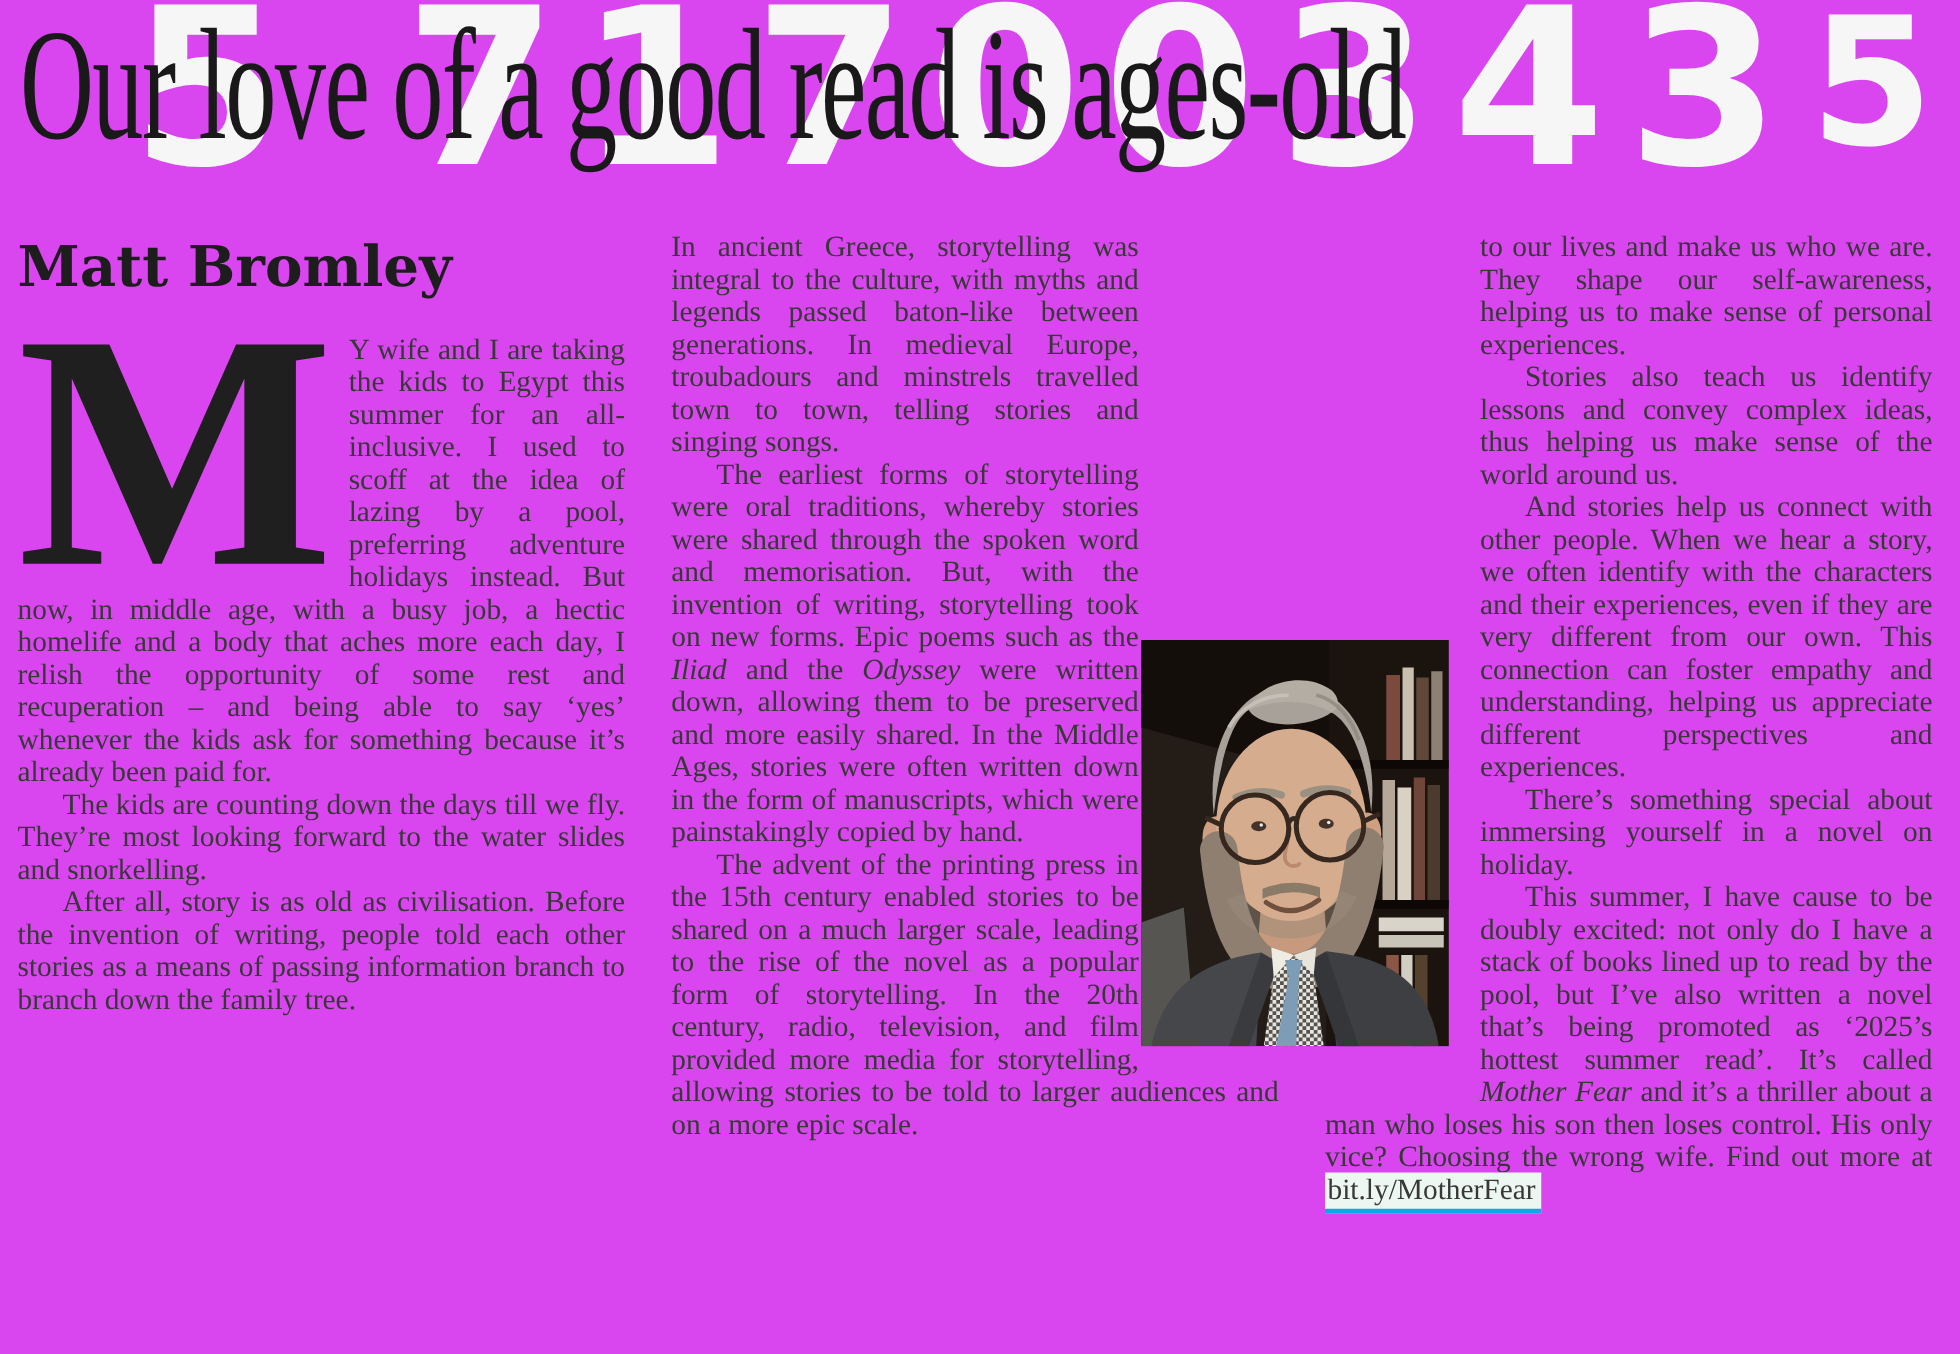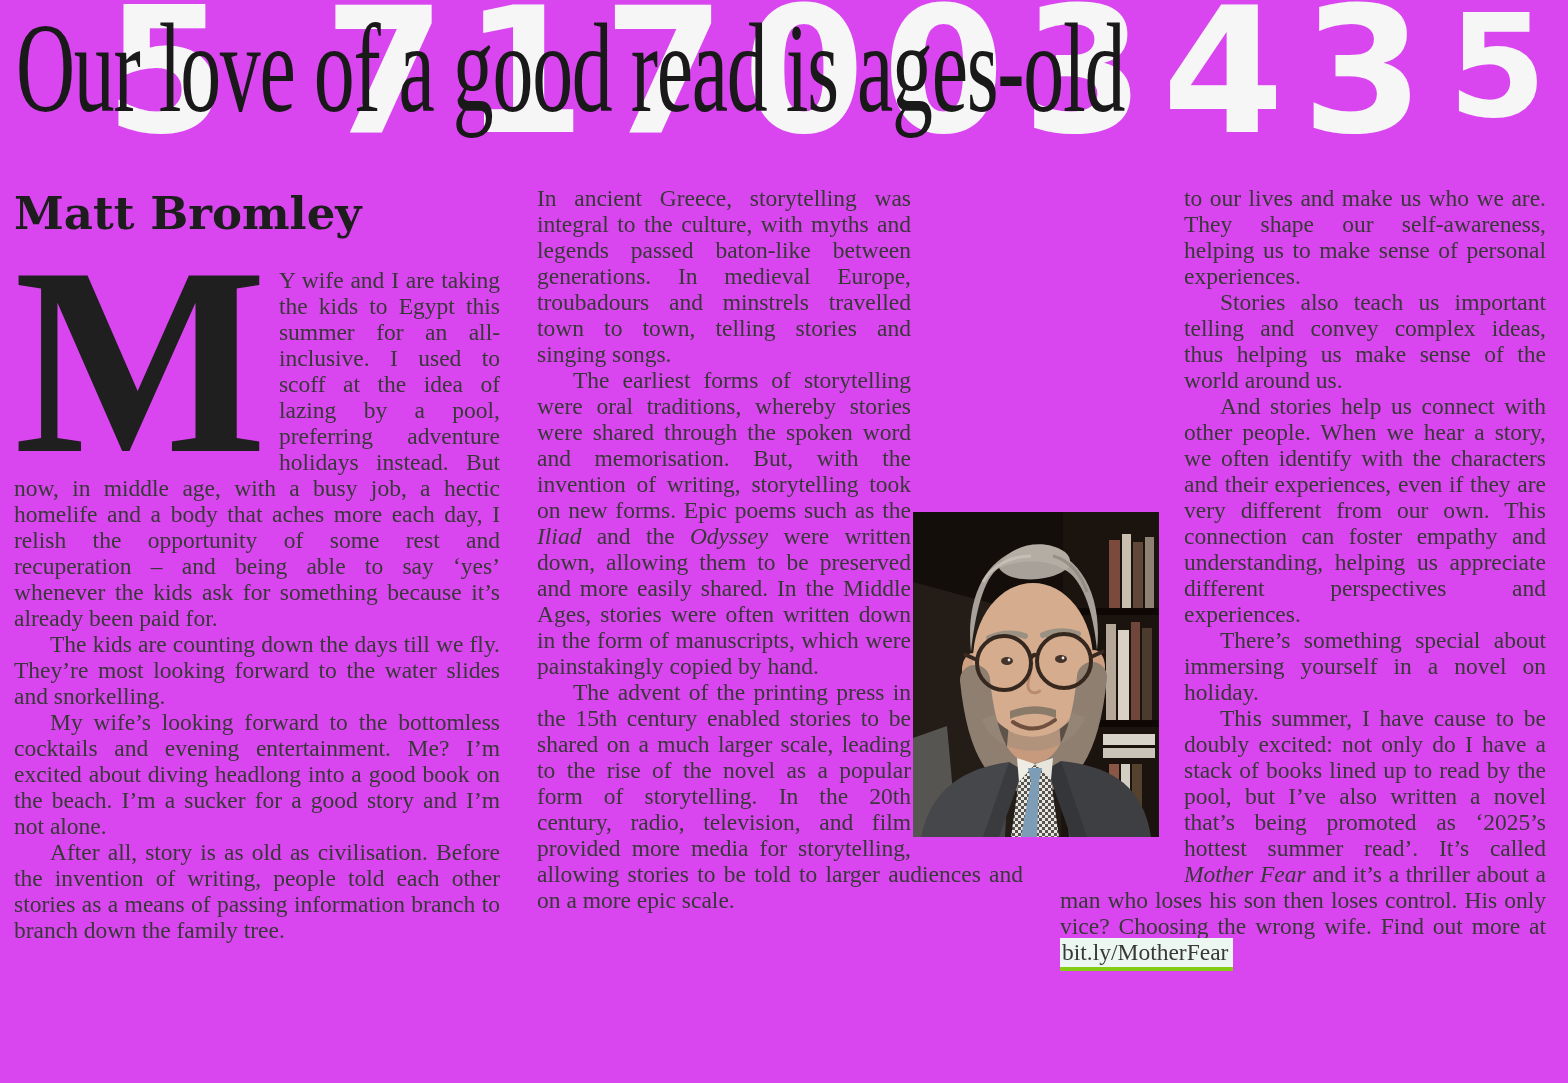--- a/index.html
+++ b/index.html
@@ -40,21 +40,21 @@
   .dropcap{
     float:left;font-family:"Liberation Serif",serif;font-weight:bold;
     font-size:268px;line-height:188px;height:188px;padding:0 12px 0 0;
     color:#1f1f1f;
   }
   .spacer-r{float:right;width:112px;height:332px;margin-top:327px;}
   .spacer-l{float:left;width:124px;height:356px;margin-top:327px;}
   .bio{font-style:italic;margin-top:28px !important;}
   a.lnk{
     color:inherit;text-decoration:none;cursor:pointer;
-    background:#ecf7f2;border-bottom:4px solid #84cc16;
+    background:#ecf7f2;border-bottom:4px solid #0ea5e9;
     padding:1px 5px 2px 2px;
   }
   
   .photo{
     position:absolute;left:913px;top:512px;width:246px;height:325px;
     margin:0;z-index:2;line-height:0;
   }
 </style>
 </head>
 <body>
@@ -65,35 +65,34 @@
   <div class="wm wm-right">5</div>
 
   <h1 class="headline">Our love of a good read is ages-old</h1>
 
   <div class="columns">
 
     <div class="col">
       <h2 class="byline">Matt Bromley</h2>
       <p class="flush"><span class="dropcap">M</span><span>Y wife and I are taking the kids to Egypt this summer for an all-inclusive. I used to scoff at the idea of lazing by a pool, preferring adventure holidays instead. But now, in middle age, with a busy job, a hectic homelife and a body that aches more each day, I relish the opportunity of some rest and recuperation – and being able to say ‘yes’ whenever the kids ask for something because it’s already been paid for.</span></p>
       <p>The kids are counting down the days till we fly. They’re most looking forward to the water slides and snorkelling.</p>
-      <p>My wife’s looking forward to the bottomless cocktails and evening entertainment. Me? I’m excited about diving headlong into a good book on the beach. I’m a sucker for a good story and I’m not alone.</p>
       <p>After all, story is as old as civilisation. Before the invention of writing, people told each other stories as a means of passing information branch to branch down the family tree.</p>
     </div>
 
     <div class="col">
       <div class="spacer-r"></div>
       <p class="flush">In ancient Greece, storytelling was integral to the culture, with myths and legends passed baton-like between generations. In medieval Europe, troubadours and minstrels travelled town to town, telling stories and singing songs.</p>
       <p><span>The earliest forms of storytelling were oral traditions, whereby stories were shared through the spoken word and memorisation. But, with the invention of writing, storytelling took on new forms. Epic poems such as the </span><i>Iliad</i><span> and the </span><i>Odyssey</i><span> were written down, allowing them to be preserved and more easily shared. In the Middle Ages, stories were often written down in the form of manuscripts, which were painstakingly copied by hand.</span></p>
       <p>The advent of the printing press in the 15th century enabled stories to be shared on a much larger scale, leading to the rise of the novel as a popular form of storytelling. In the 20th century, radio, television, and film provided more media for storytelling, allowing stories to be told to larger audiences and on a more epic scale.</p>
     </div>
 
     <div class="col">
       <div class="spacer-l"></div>
       <p class="flush">to our lives and make us who we are. They shape our self-awareness, helping us to make sense of personal experiences.</p>
-      <p>Stories also teach us important telling and convey complex ideas, thus helping us make sense of the world around us.</p>
+      <p>Stories also teach us identify lessons and convey complex ideas, thus helping us make sense of the world around us.</p>
       <p>And stories help us connect with other people. When we hear a story, we often identify with the characters and their experiences, even if they are very different from our own. This connection can foster empathy and understanding, helping us appreciate different perspectives and experiences.</p>
       <p>There’s something special about immersing yourself in a novel on holiday.</p>
       <p><span>This summer, I have cause to be doubly excited: not only do I have a stack of books lined up to read by the pool, but I’ve also written a novel that’s being promoted as ‘2025’s hottest summer read’. It’s called </span><i>Mother Fear</i><span> and it’s a thriller about a man who loses his son then loses control. His only vice? Choosing the wrong wife. Find out more at </span><a href="#" class="lnk">bit.ly/MotherFear</a></p>
     </div>
   </div>
 
   <figure class="photo" role="img" aria-label="Portrait of Matt Bromley: smiling man with grey hair, round glasses and beard, wearing a grey jacket in front of a dark bookshelf">
     <svg viewBox="0 0 246 325" width="246" height="325" xmlns="http://www.w3.org/2000/svg">
       <defs>
         <pattern id="check" width="6" height="6" patternUnits="userSpaceOnUse">

